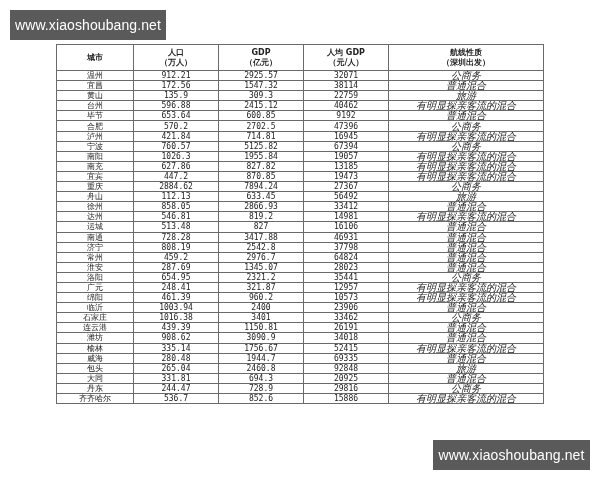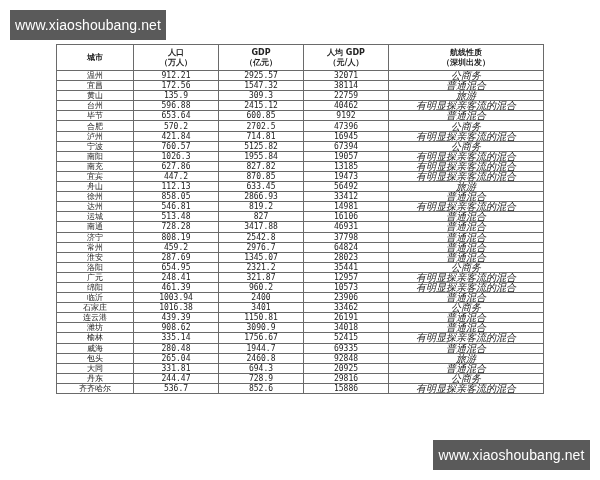--- a/index.html
+++ b/index.html
@@ -126,20 +126,27 @@
         <td class="type">有明显探亲客流的混合</td>
       </tr>
       <tr>
         <td class="city">宜宾</td>
         <td>447.2</td>
         <td>870.85</td>
         <td>19473</td>
         <td class="type">有明显探亲客流的混合</td>
       </tr>
       <tr>
+        <td class="city">重庆</td>
+        <td>2884.62</td>
+        <td>7894.24</td>
+        <td>27367</td>
+        <td class="type">公商务</td>
+      </tr>
+      <tr>
         <td class="city">舟山</td>
         <td>112.13</td>
         <td>633.45</td>
         <td>56492</td>
         <td class="type">旅游</td>
       </tr>
       <tr>
         <td class="city">徐州</td>
         <td>858.05</td>
         <td>2866.93</td>

